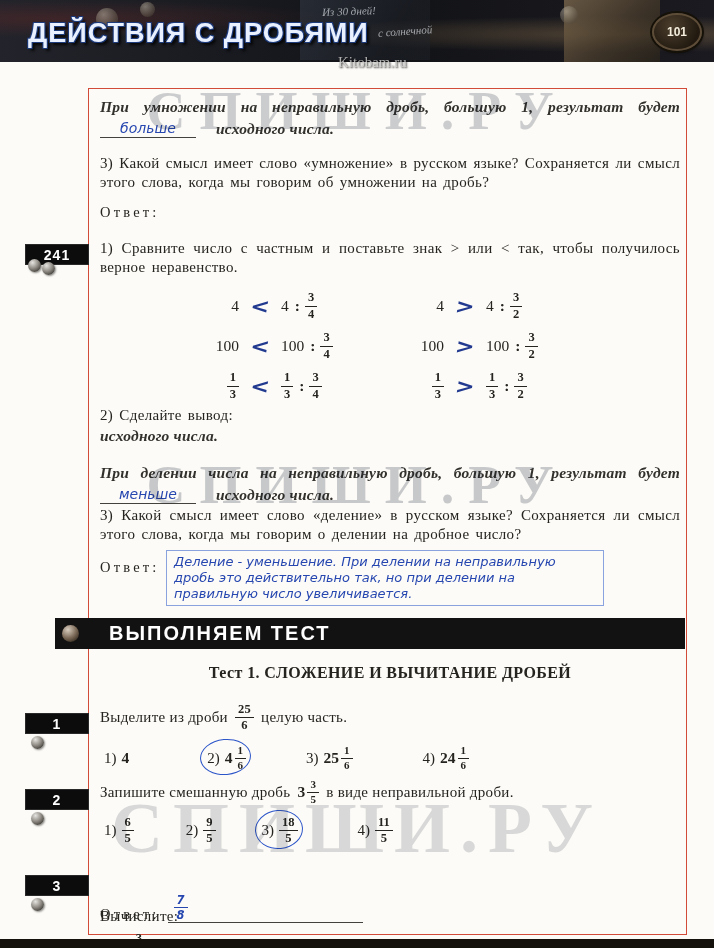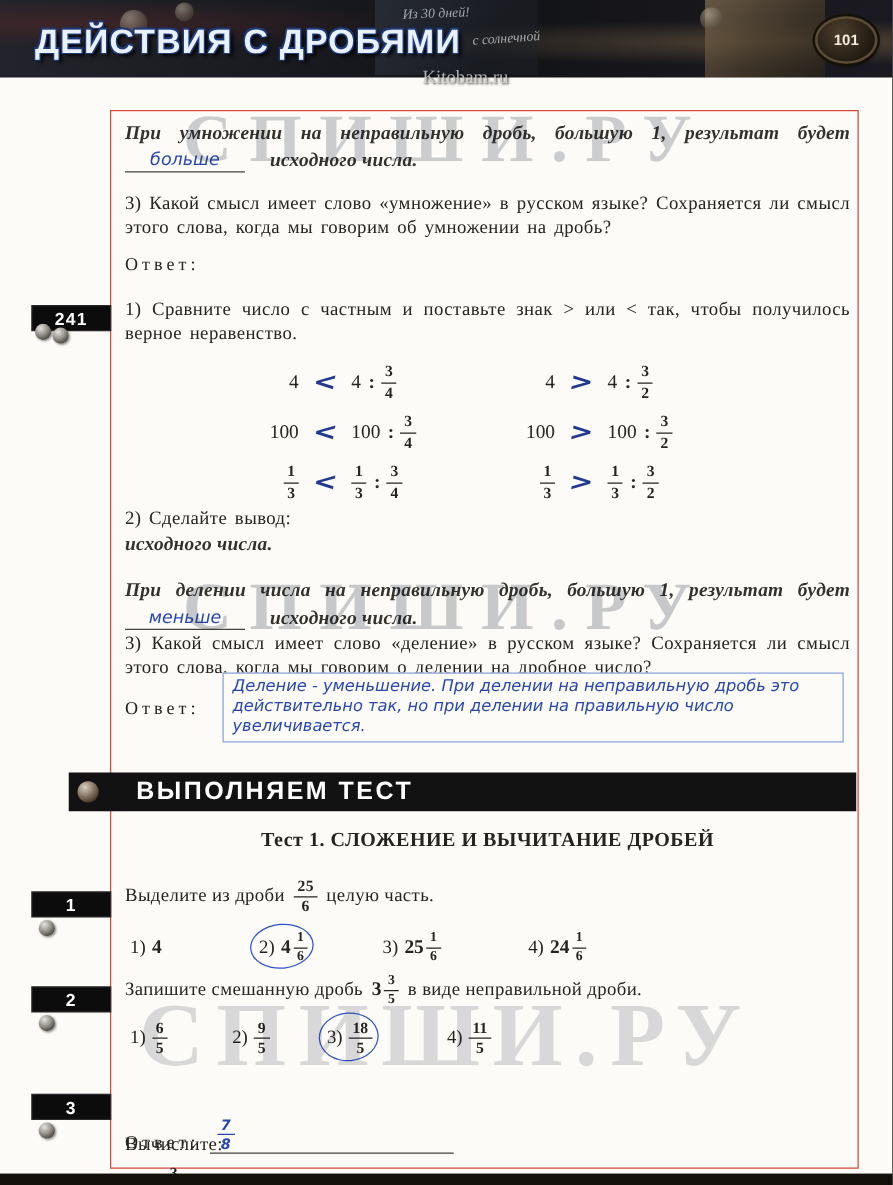--- a/index.html
+++ b/index.html
@@ -247,21 +247,21 @@
       <div class="stmt stretch">При делении числа на неправильную дробь, большую 1, результат будет</div>
       <div style="margin-top:3px;">
         <span class="fill" style="width:96px;"><span class="hw hw14">меньше</span></span>
         <span class="stmt" style="margin-left:16px;">исходного числа.</span>
       </div>
     </div>
 
     <div class="abs q" style="left:100px; top:444px; width:580px;">3) Какой смысл имеет слово «деление» в русском языке? Сохраняется ли смысл этого слова, когда мы говорим о делении на дробное число?</div>
 
     <div class="abs alabel" style="left:100px; top:497px;">Ответ:</div>
-    <div class="abs ansbox" style="left:166px; top:476px; width:497px; min-height:36px;margin-left:12px;">Деление - уменьшение. При делении на неправильную дробь это действительно так, но при делении на правильную число увеличивается.</div>
+    <div class="abs ansbox" style="left:166px; top:488px; width:438px; min-height:36px;">Деление - уменьшение. При делении на неправильную дробь это действительно так, но при делении на правильную число увеличивается.</div>
 
     <div class="banner">
       <div class="banner-ball"></div>
       <div class="banner-text">ВЫПОЛНЯЕМ ТЕСТ</div>
     </div>
 
     <div class="abs test-title" style="left:100px; top:602px; width:580px;">Тест 1. СЛОЖЕНИЕ И ВЫЧИТАНИЕ ДРОБЕЙ</div>
 
     <div class="plate" style="top:651px;">1</div>
     <div class="ball" style="left:31px; top:674px;"></div>

